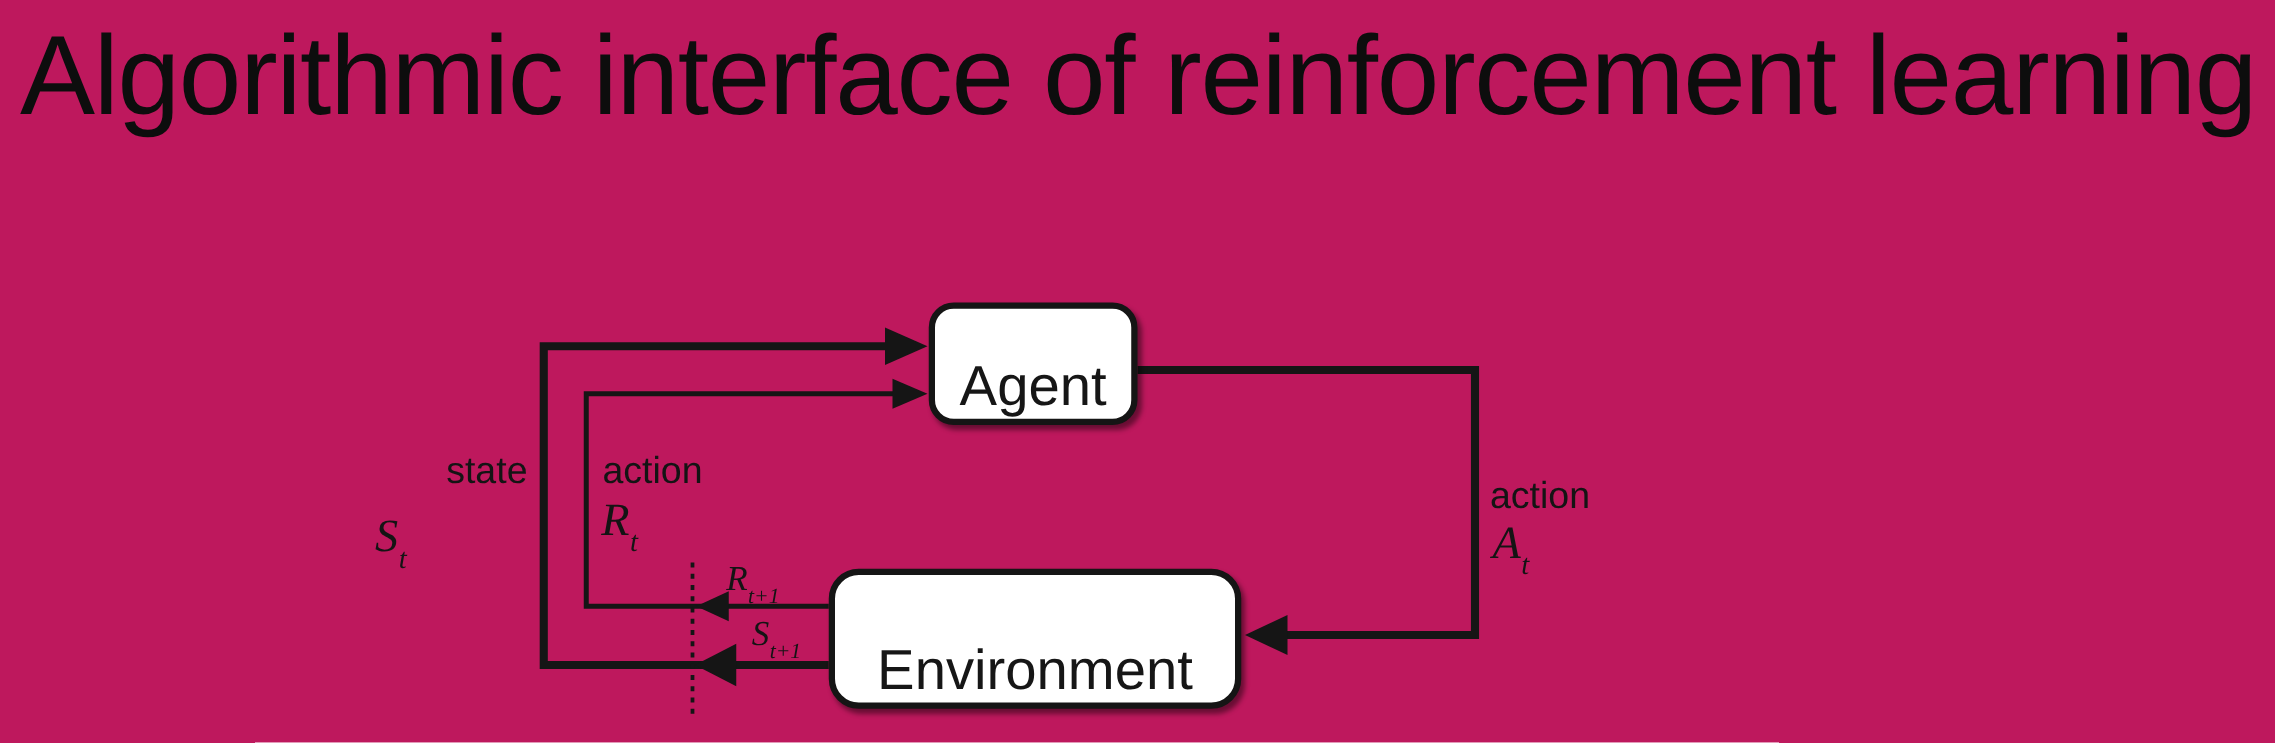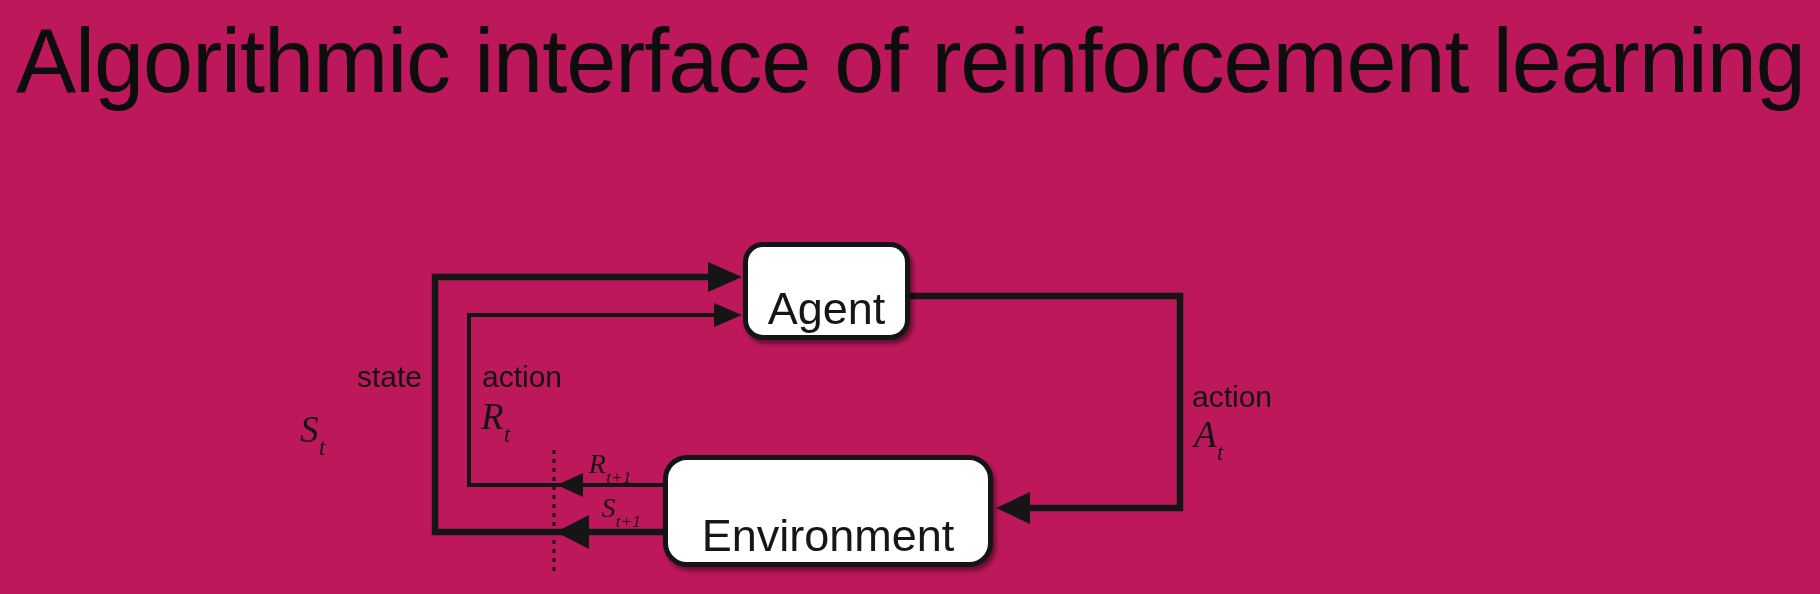--- a/index.html
+++ b/index.html
@@ -86,21 +86,21 @@
     position: relative;
     top: 0.18em;
     left: 0.02em;
   }
   .state-word   { left: 300px; top: 360px; width: 122px; text-align: right; }
   .state-sym    { left: 300px; top: 408px; width: 104px; text-align: left; }
   .reward-word  { left: 482px; top: 360px; }
   .reward-sym   { left: 481px; top: 395px; }
   .action-word  { left: 1192px; top: 380px; }
   .action-sym   { left: 1194px; top: 413px; }
-  .next-reward  { left: 566px; top: 448px; width: 88px; text-align: center; }
+  .next-reward  { left: 581px; top: 448px; width: 88px; }
   .next-state   { left: 577px; top: 492px; width: 88px; text-align: center; }
 </style>
 </head>
 <body>
 
 <div class="stage">
 
   <h1 class="slide-title">Algorithmic interface of reinforcement learning</h1>
 
   <svg class="diagram-svg" viewBox="0 0 1820 594" xmlns="http://www.w3.org/2000/svg">

